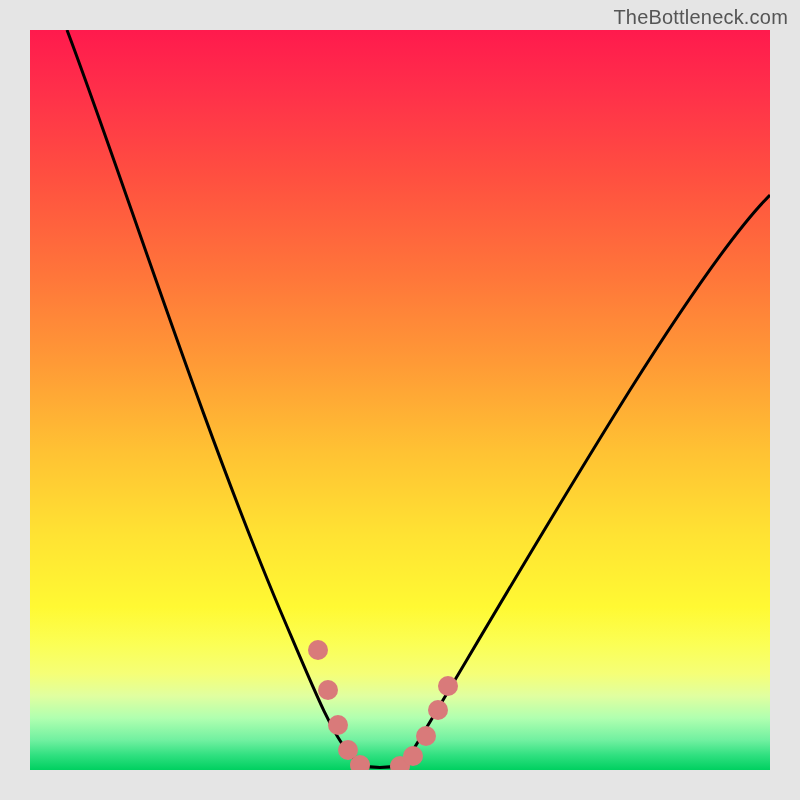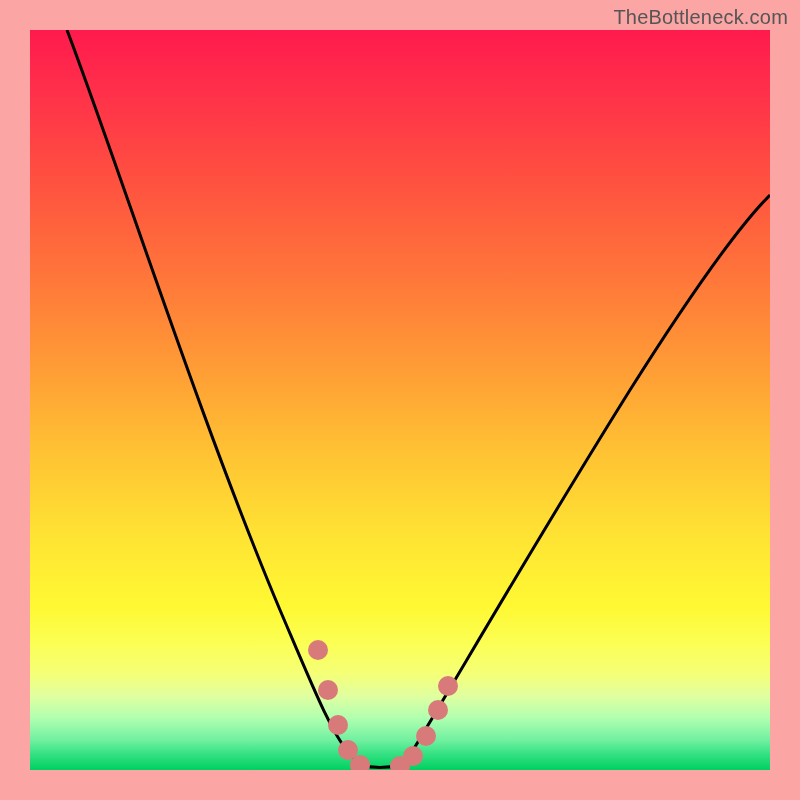--- a/index.html
+++ b/index.html
@@ -10,21 +10,21 @@
     background: #000;
     overflow: hidden;
     font-family: Arial, Helvetica, sans-serif;
   }
   .chart-frame {
     position: absolute;
     top: 0;
     left: 0;
     width: 800px;
     height: 800px;
-    background: #fca5a5;
+    background: #e5e5e5;
   }
   .plot-area {
     position: absolute;
     top: 30px;
     left: 30px;
     width: 740px;
     height: 740px;
     overflow: hidden;
   }
   .gradient-bg {

